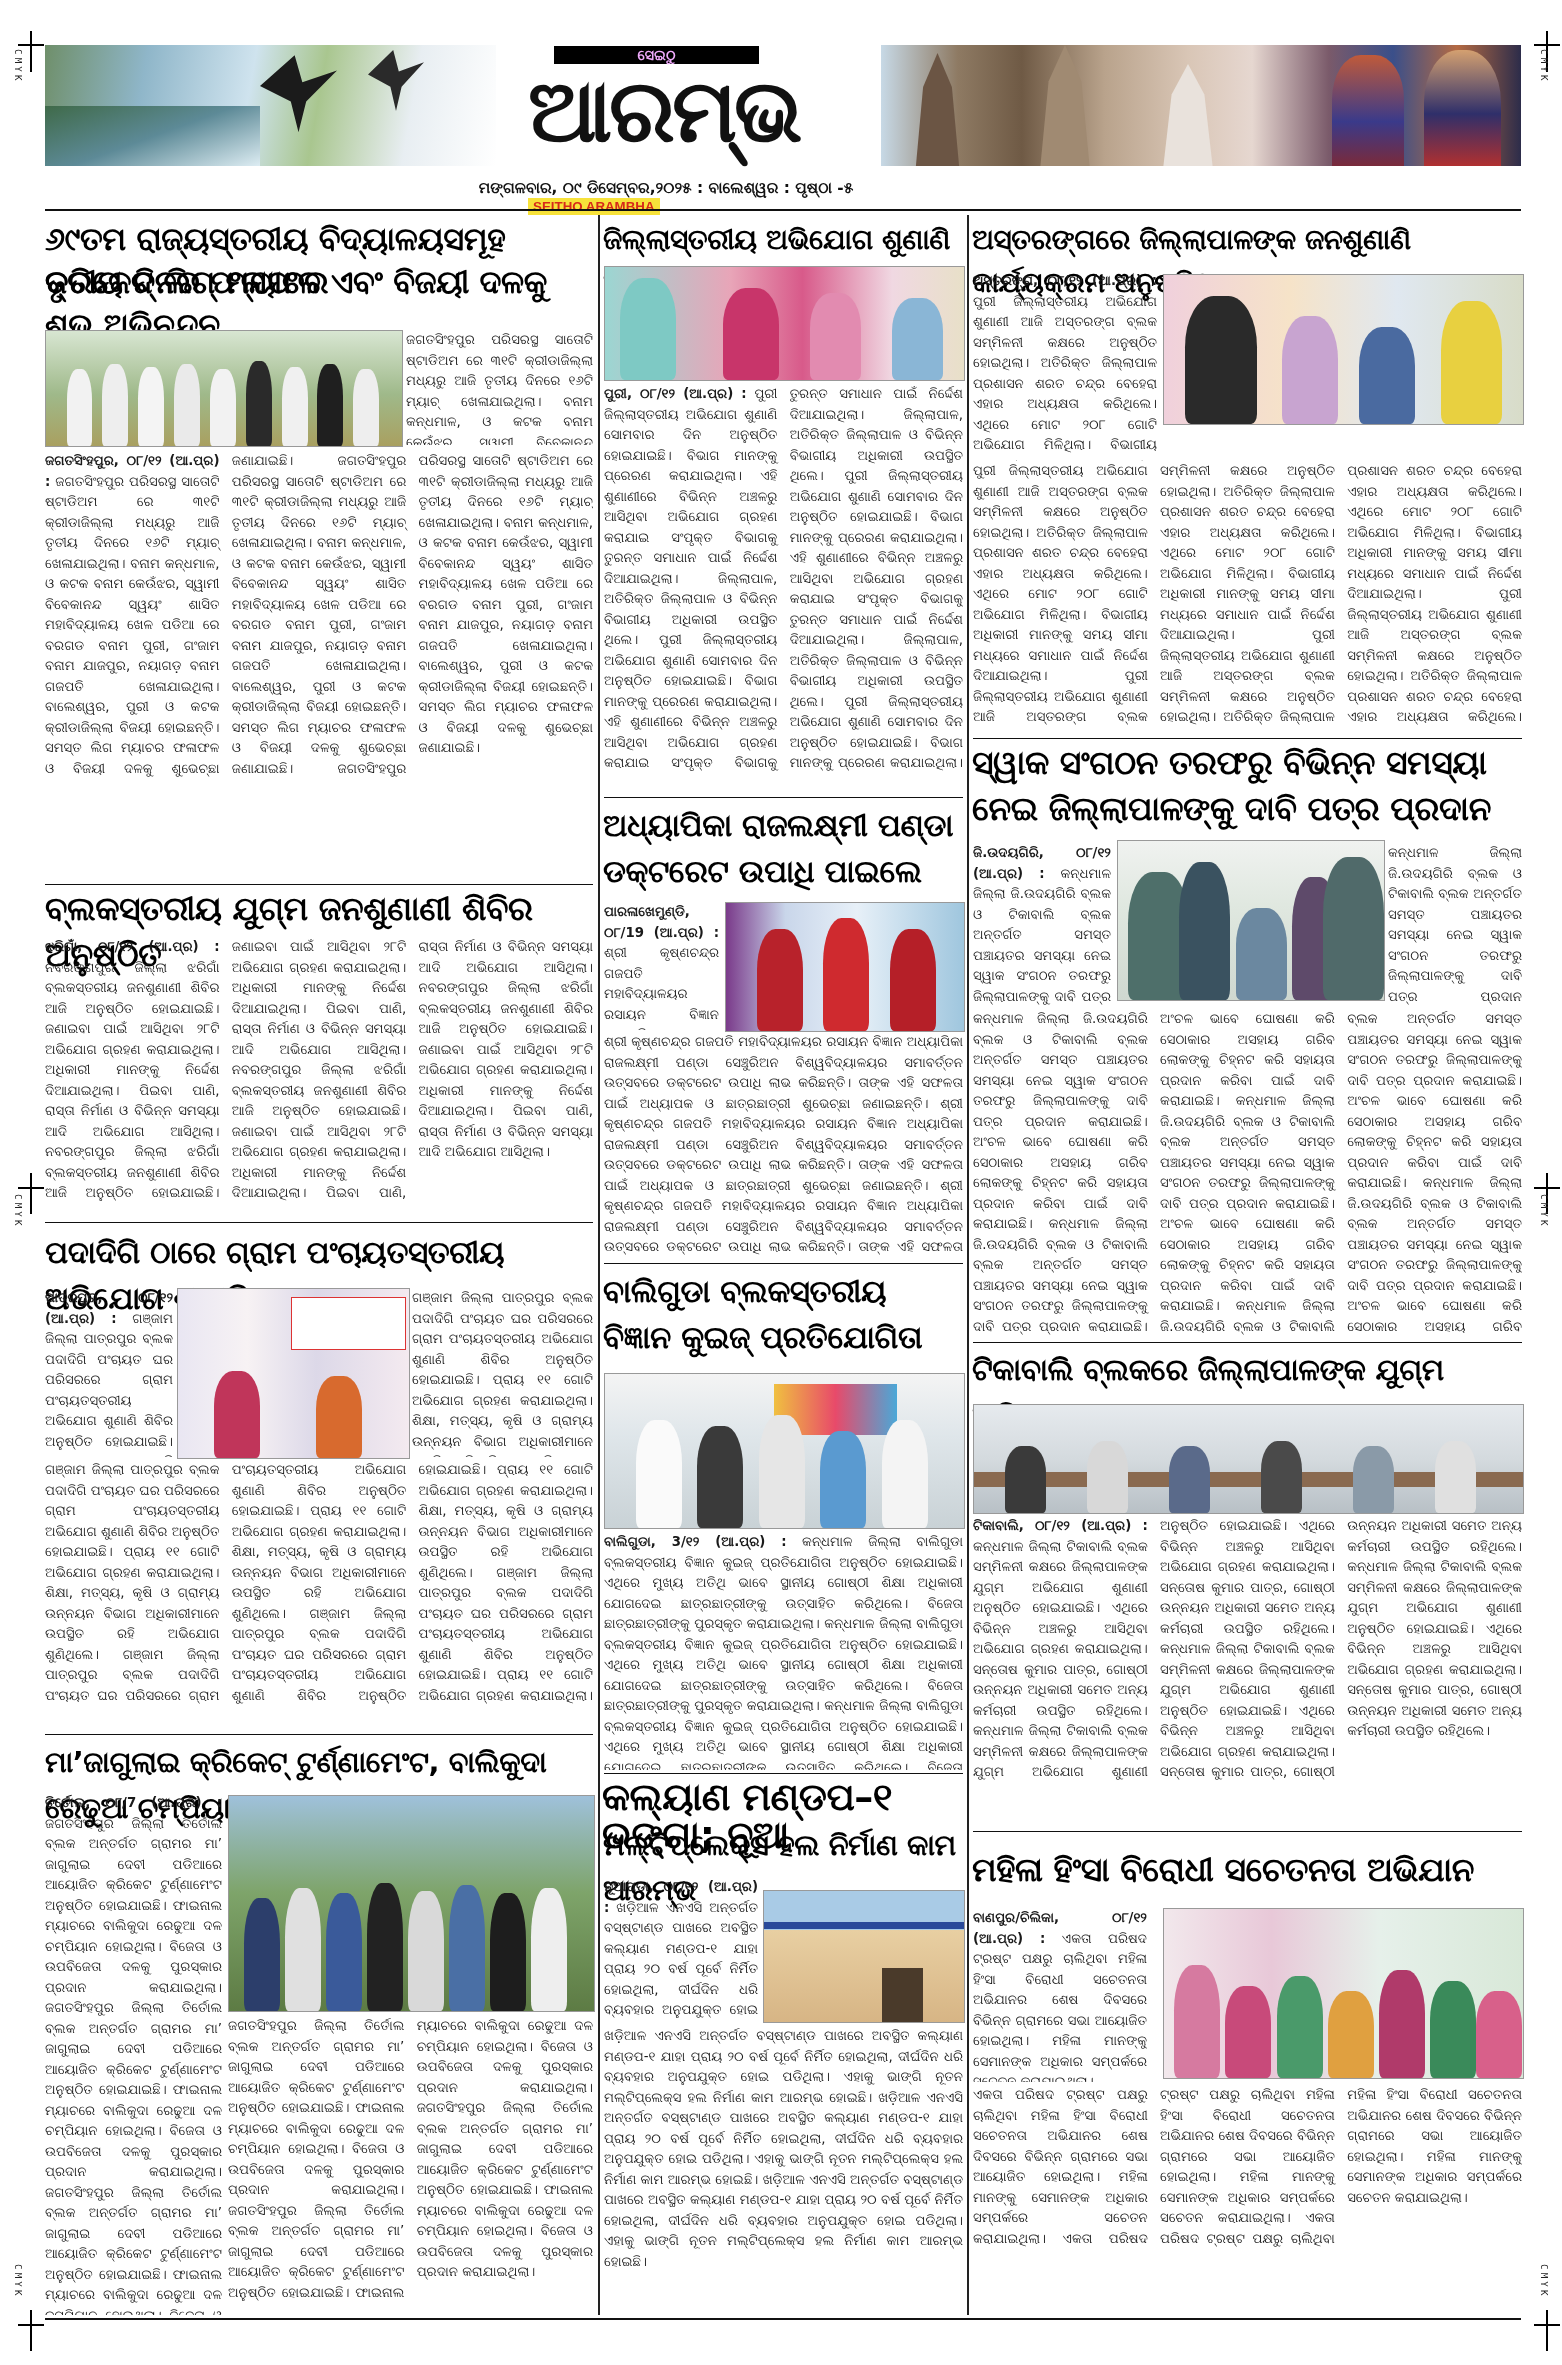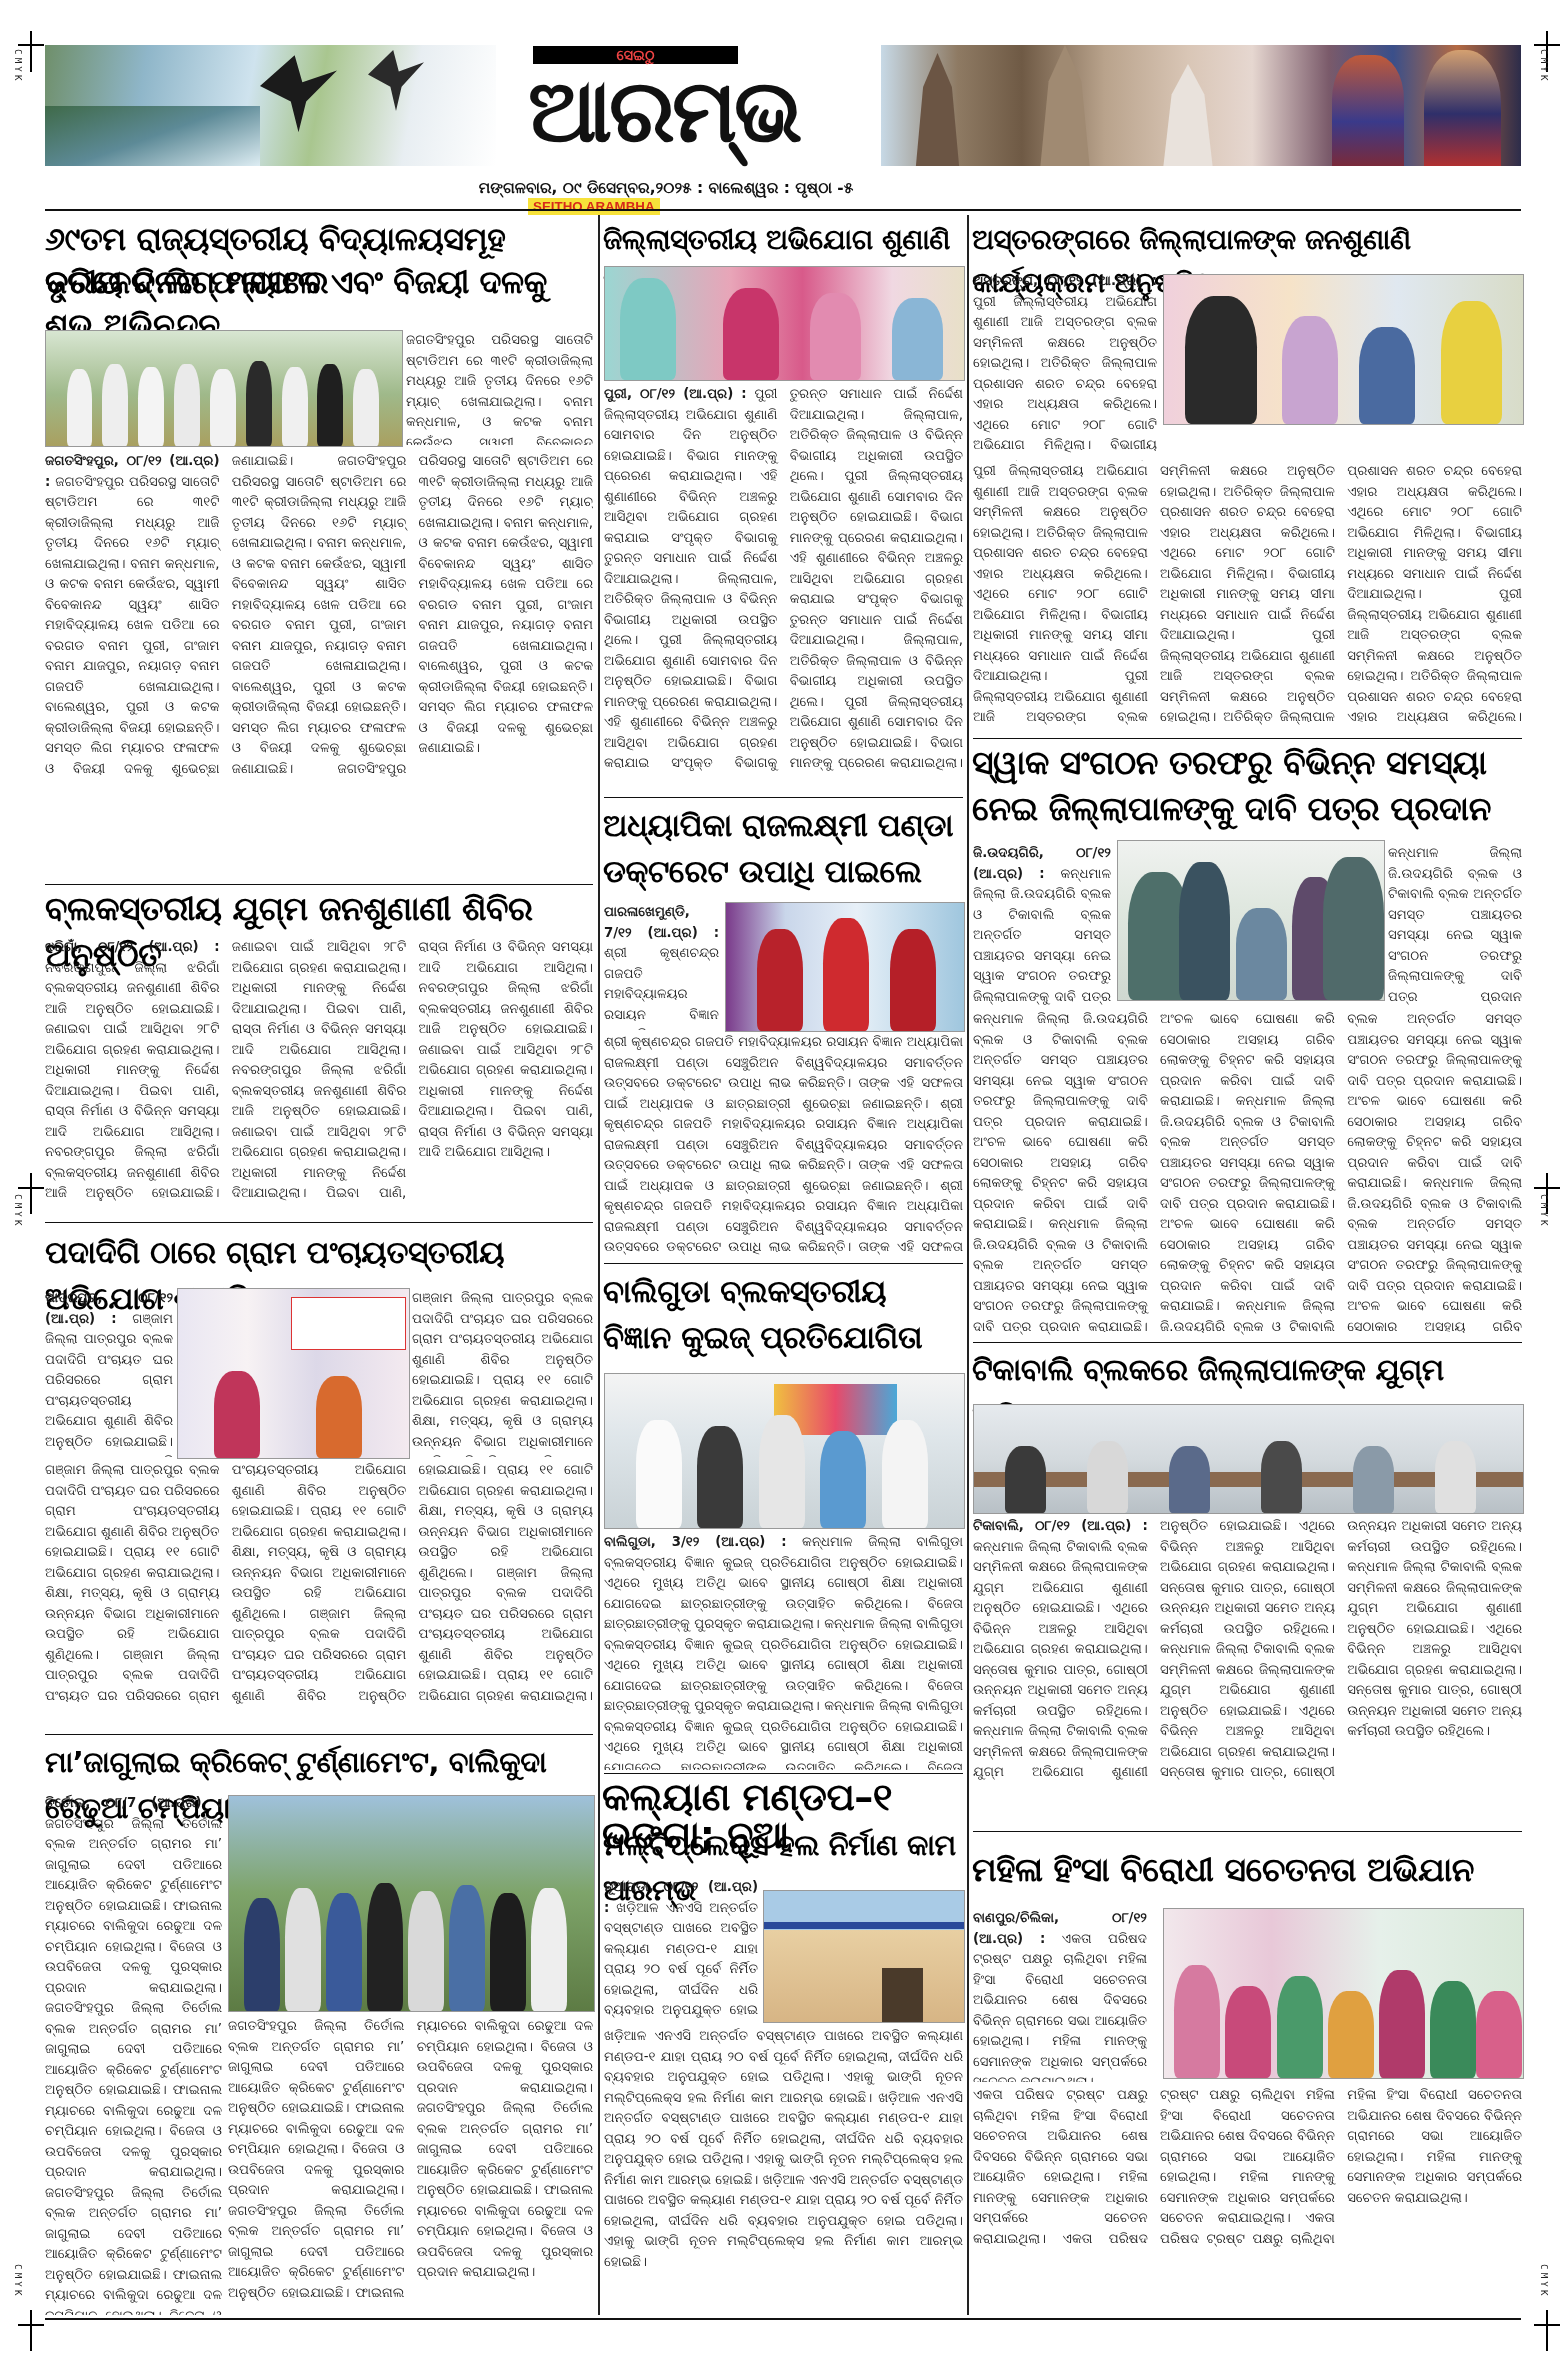--- a/index.html
+++ b/index.html
@@ -8,21 +8,21 @@
   .abs { position:absolute; }
   .crop { position:absolute; background:#000; }
   .regmark { position:absolute; font-family:"DejaVu Sans Mono", monospace; font-size:9.2px; line-height:13.3px; color:#222; writing-mode:vertical-rl; letter-spacing:3.1px; }
   .banner-img { position:absolute; top:45px; height:121px; overflow:hidden; }
   .banner-left { left:45px; width:451px;
     background: linear-gradient(100deg,#6f8f6a 0%,#8fb6c9 22%,#cfe3ee 45%,#a9c68f 60%,#e8eef2 80%,#fff 100%); }
   .banner-right { left:881px; width:640px;
     background: linear-gradient(90deg,#c7d9e6 0%,#8e7a63 12%,#6f5a45 22%,#b9a38c 35%,#d9c6b6 48%,#e6d7d0 58%,#7a5a6a 70%,#3a4f8a 80%,#b46a43 90%,#2c2c4a 100%); }
   .temple { position:absolute; bottom:0; background:#5e4a38; clip-path:polygon(50% 0,70% 30%,80% 100%,20% 100%,30% 30%); }
   .bird { position:absolute; background:#1b1b1b; clip-path:polygon(0 40%,45% 0,55% 35%,100% 20%,60% 60%,50% 100%,40% 60%); }
-  .mast-top { position:absolute; left:533px; top:46px; width:205px; height:18.4px; background:#000; color:#ef4444; text-align:center; font-size:14.3px; line-height:18.4px; font-weight:bold; }
+  .mast-top { position:absolute; left:554px; top:46px; width:205px; height:18.4px; background:#000; color:#f0abfc; text-align:center; font-size:14.3px; line-height:18.4px; font-weight:bold; }
   .mast-title { position:absolute; left:528px; top:60px; width:215px; text-align:center; font-size:87px; line-height:102px; font-weight:900; letter-spacing:-3.1px; font-family:"DejaVu Sans", sans-serif; }
   .mast-en { position:absolute; left:528px; top:154px; background:#f7e23a; color:#d62a1a; font-weight:bold; font-size:13.3px; padding:1px 5.1px; font-family:"Liberation Sans", sans-serif;margin-top:44px; }
   .dateline { position:absolute; left:461px; top:179px; width:410px; text-align:center; font-size:15.4px; font-weight:bold; }
   .rule { position:absolute; background:#111; }
   .vrule { position:absolute; width:1.5px; background:#222; }
   .headline { position:absolute; font-weight:900; color:#000; text-align:left; font-family:"DejaVu Sans", sans-serif; letter-spacing:-0.5px; }
   .body-text { position:absolute; font-size:13.3px; line-height:20.5px; text-align:justify; color:#1a1a1a; font-family:"DejaVu Sans", sans-serif; overflow:hidden; }
   .dl { font-weight:bold; }
   .photo { position:absolute; overflow:hidden; border:0.5px solid #999; }
   .photo .person { position:absolute; bottom:0; border-radius:40% 40% 8% 8%; }
@@ -179,21 +179,21 @@
     <span>ପୁରୀ ଜିଲ୍ଲାସ୍ତରୀୟ ଅଭିଯୋଗ ଶୁଣାଣି ସୋମବାର ଦିନ ଅନୁଷ୍ଠିତ ହୋଇଯାଇଛି। ବିଭାଗ ମାନଙ୍କୁ ପ୍ରେରଣ କରାଯାଇଥିଲା। ଏହି ଶୁଣାଣୀରେ ବିଭିନ୍ନ ଅଞ୍ଚଳରୁ ଆସିଥିବା ଅଭିଯୋଗ ଗ୍ରହଣ କରାଯାଇ ସଂପୃକ୍ତ ବିଭାଗକୁ ତୁରନ୍ତ ସମାଧାନ ପାଇଁ ନିର୍ଦ୍ଦେଶ ଦିଆଯାଇଥିଲା। ଜିଲ୍ଲାପାଳ, ଅତିରିକ୍ତ ଜିଲ୍ଲାପାଳ ଓ ବିଭିନ୍ନ ବିଭାଗୀୟ ଅଧିକାରୀ ଉପସ୍ଥିତ ଥିଲେ।</span>
   </div>
 </article>
 
 <div class="rule" style="left:604px;top:797px;width:359px;height:1px;"></div>
 
 <article>
   <div class="headline" style="left:603px;top:802px;width:359px;font-size:31px;line-height:46px;">ଅଧ୍ୟାପିକା ରାଜଲକ୍ଷ୍ମୀ ପଣ୍ଡା</div>
   <div class="headline" style="left:603px;top:848px;width:359px;font-size:31px;line-height:46px;">ଡକ୍ଟରେଟ ଉପାଧି ପାଇଲେ</div>
   <div class="body-text" style="left:604px;top:902px;width:115px;height:128px;">
-    <span class="dl">ପାରଳାଖେମୁଣ୍ଡି, 7/୧୨ (ଆ.ପ୍ର) :</span>
+    <span class="dl">ପାରଳାଖେମୁଣ୍ଡି, ୦୮/19 (ଆ.ପ୍ର) :</span>
     <span>ଶ୍ରୀ କୃଷ୍ଣଚନ୍ଦ୍ର ଗଜପତି ମହାବିଦ୍ୟାଳୟର ରସାୟନ ବିଜ୍ଞାନ ଅଧ୍ୟାପିକା ରାଜଲକ୍ଷ୍ମୀ ପଣ୍ଡା ସେଞ୍ଚୁରିଅନ ବିଶ୍ୱବିଦ୍ୟାଳୟର ସମାବର୍ତ୍ତନ ଉତ୍ସବରେ ଡକ୍ଟରେଟ ଉପାଧି ଲାଭ କରିଛନ୍ତି। ତାଙ୍କ ଏହି ସଫଳତା ପାଇଁ ଅଧ୍ୟାପକ ଓ ଛାତ୍ରଛାତ୍ରୀ ଶୁଭେଚ୍ଛା ଜଣାଇଛନ୍ତି।</span>
   </div>
   <div class="photo" style="left:725px;top:902px;width:238px;height:128px;background:linear-gradient(90deg,#7a3a8a 0%,#c9d6ea 25%,#e7f0f8 55%,#9fc6de 100%);">
     <div class="person" style="left:31px;width:46px;height:102px;background:#b8222b;"></div>
     <div class="person" style="left:97px;width:46px;height:113px;background:#cf2a2f;"></div>
     <div class="person" style="left:164px;width:46px;height:102px;background:#b51f28;"></div>
   </div>
   <div class="body-text" style="left:604px;top:1032px;width:359px;height:225px;">
     <span>ଶ୍ରୀ କୃଷ୍ଣଚନ୍ଦ୍ର ଗଜପତି ମହାବିଦ୍ୟାଳୟର ରସାୟନ ବିଜ୍ଞାନ ଅଧ୍ୟାପିକା ରାଜଲକ୍ଷ୍ମୀ ପଣ୍ଡା ସେଞ୍ଚୁରିଅନ ବିଶ୍ୱବିଦ୍ୟାଳୟର ସମାବର୍ତ୍ତନ ଉତ୍ସବରେ ଡକ୍ଟରେଟ ଉପାଧି ଲାଭ କରିଛନ୍ତି। ତାଙ୍କ ଏହି ସଫଳତା ପାଇଁ ଅଧ୍ୟାପକ ଓ ଛାତ୍ରଛାତ୍ରୀ ଶୁଭେଚ୍ଛା ଜଣାଇଛନ୍ତି।</span>
     <span>ଶ୍ରୀ କୃଷ୍ଣଚନ୍ଦ୍ର ଗଜପତି ମହାବିଦ୍ୟାଳୟର ରସାୟନ ବିଜ୍ଞାନ ଅଧ୍ୟାପିକା ରାଜଲକ୍ଷ୍ମୀ ପଣ୍ଡା ସେଞ୍ଚୁରିଅନ ବିଶ୍ୱବିଦ୍ୟାଳୟର ସମାବର୍ତ୍ତନ ଉତ୍ସବରେ ଡକ୍ଟରେଟ ଉପାଧି ଲାଭ କରିଛନ୍ତି। ତାଙ୍କ ଏହି ସଫଳତା ପାଇଁ ଅଧ୍ୟାପକ ଓ ଛାତ୍ରଛାତ୍ରୀ ଶୁଭେଚ୍ଛା ଜଣାଇଛନ୍ତି।</span>

